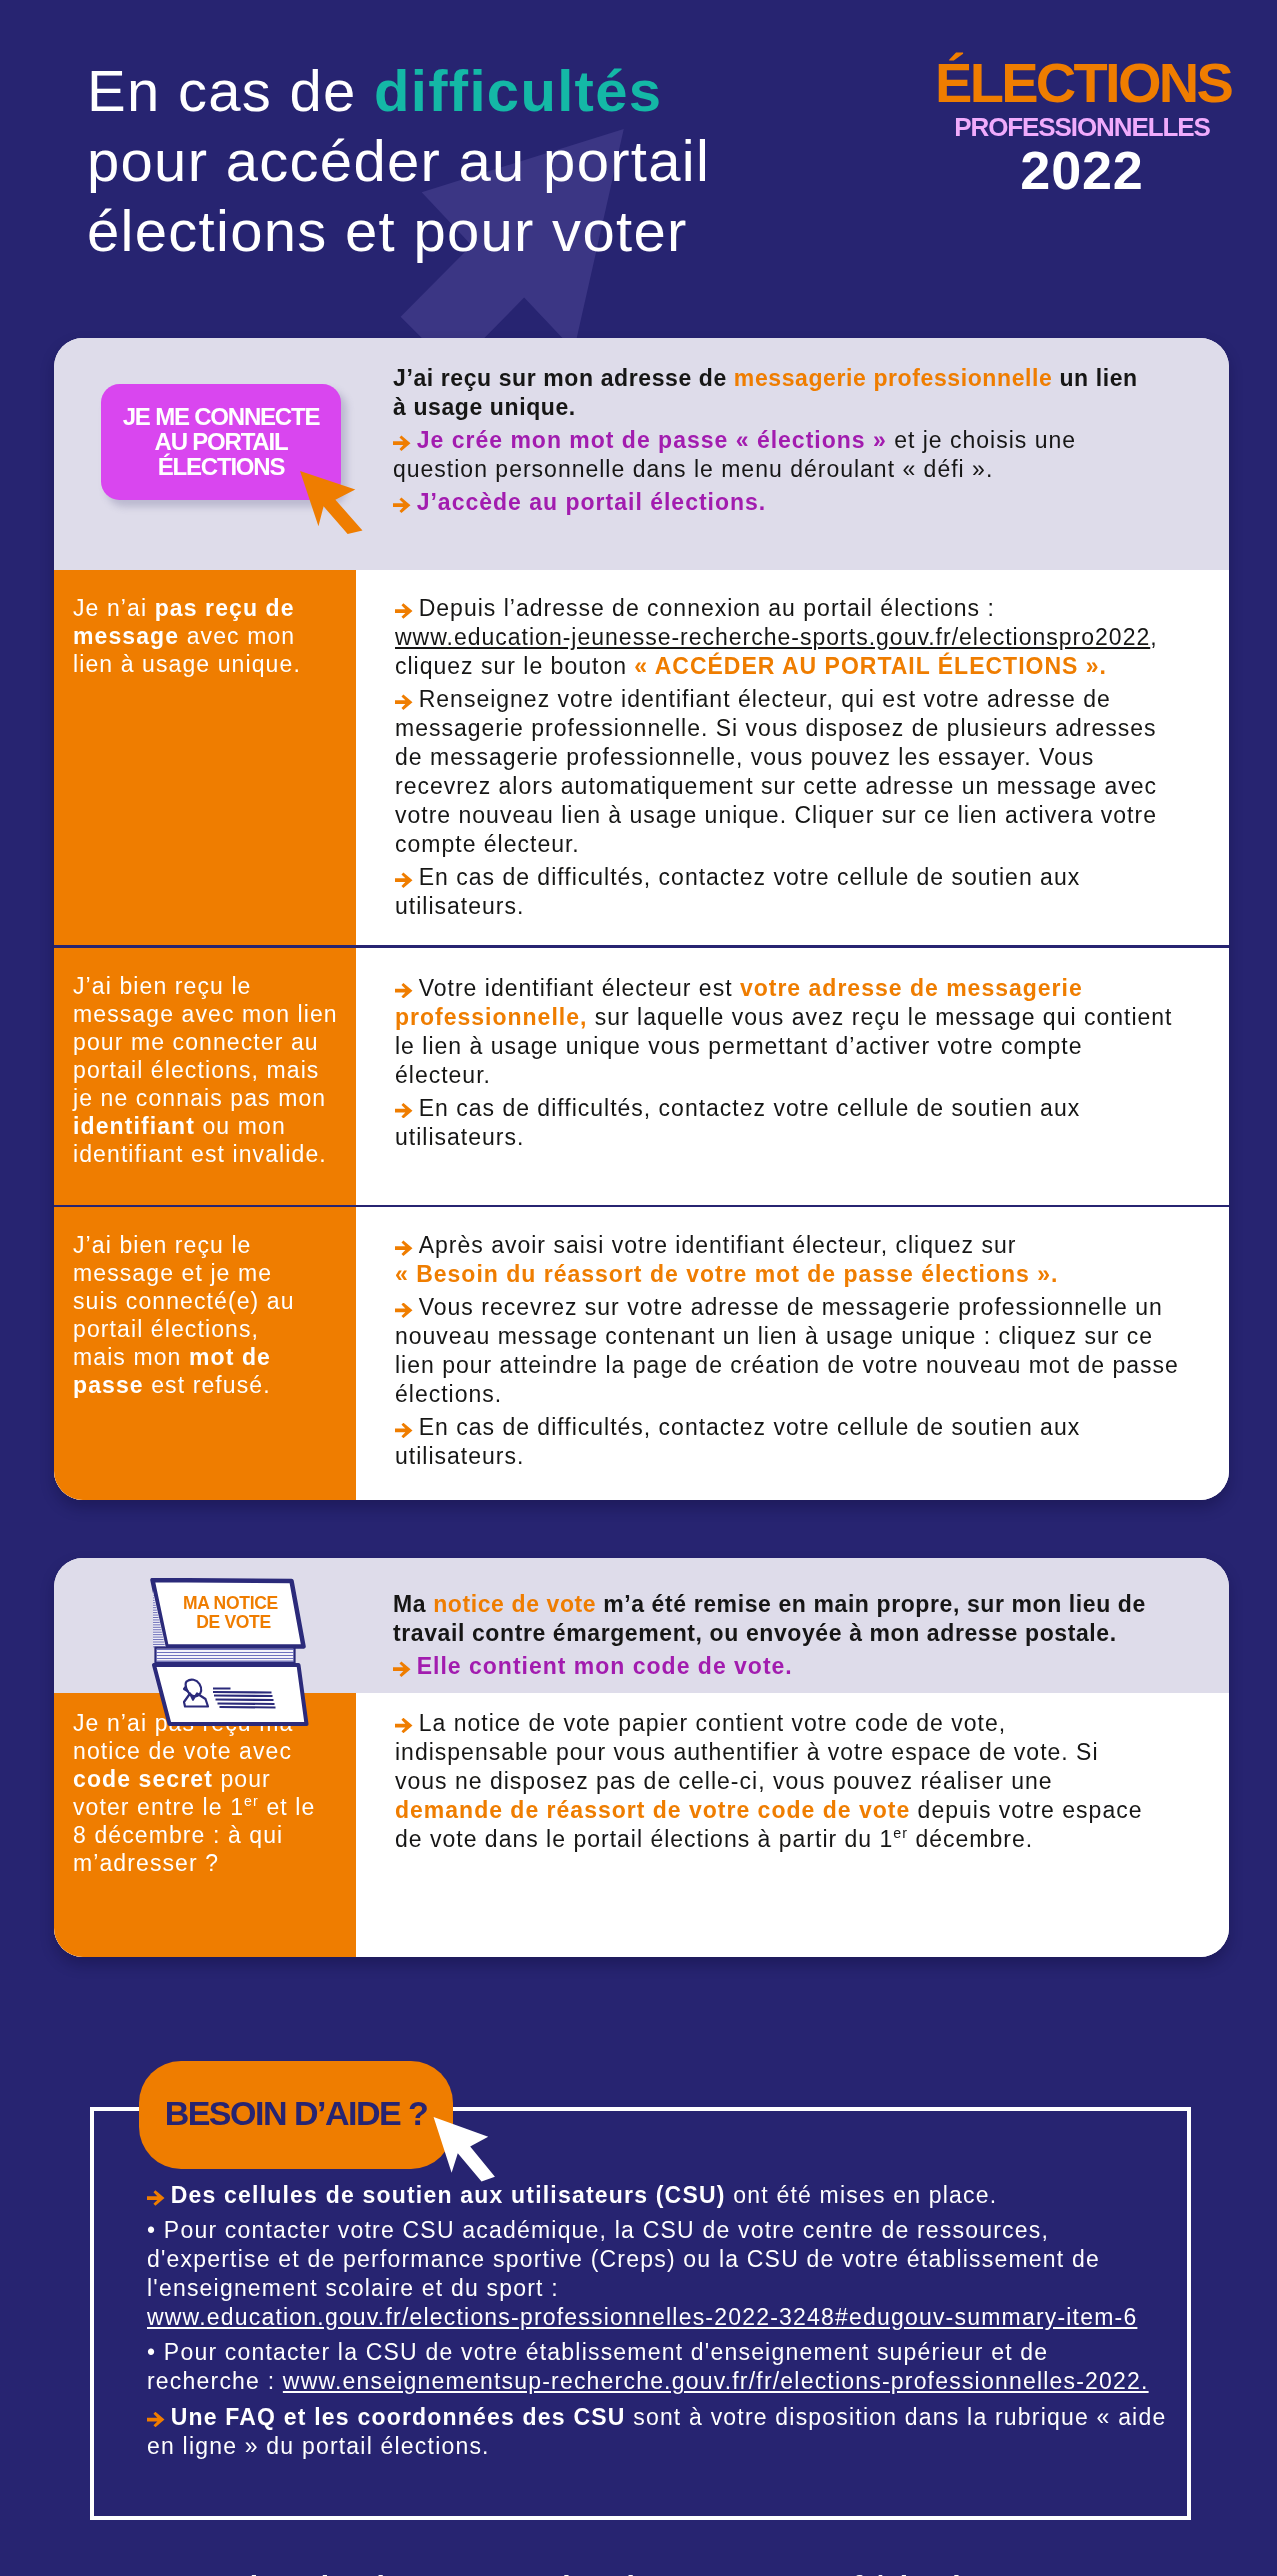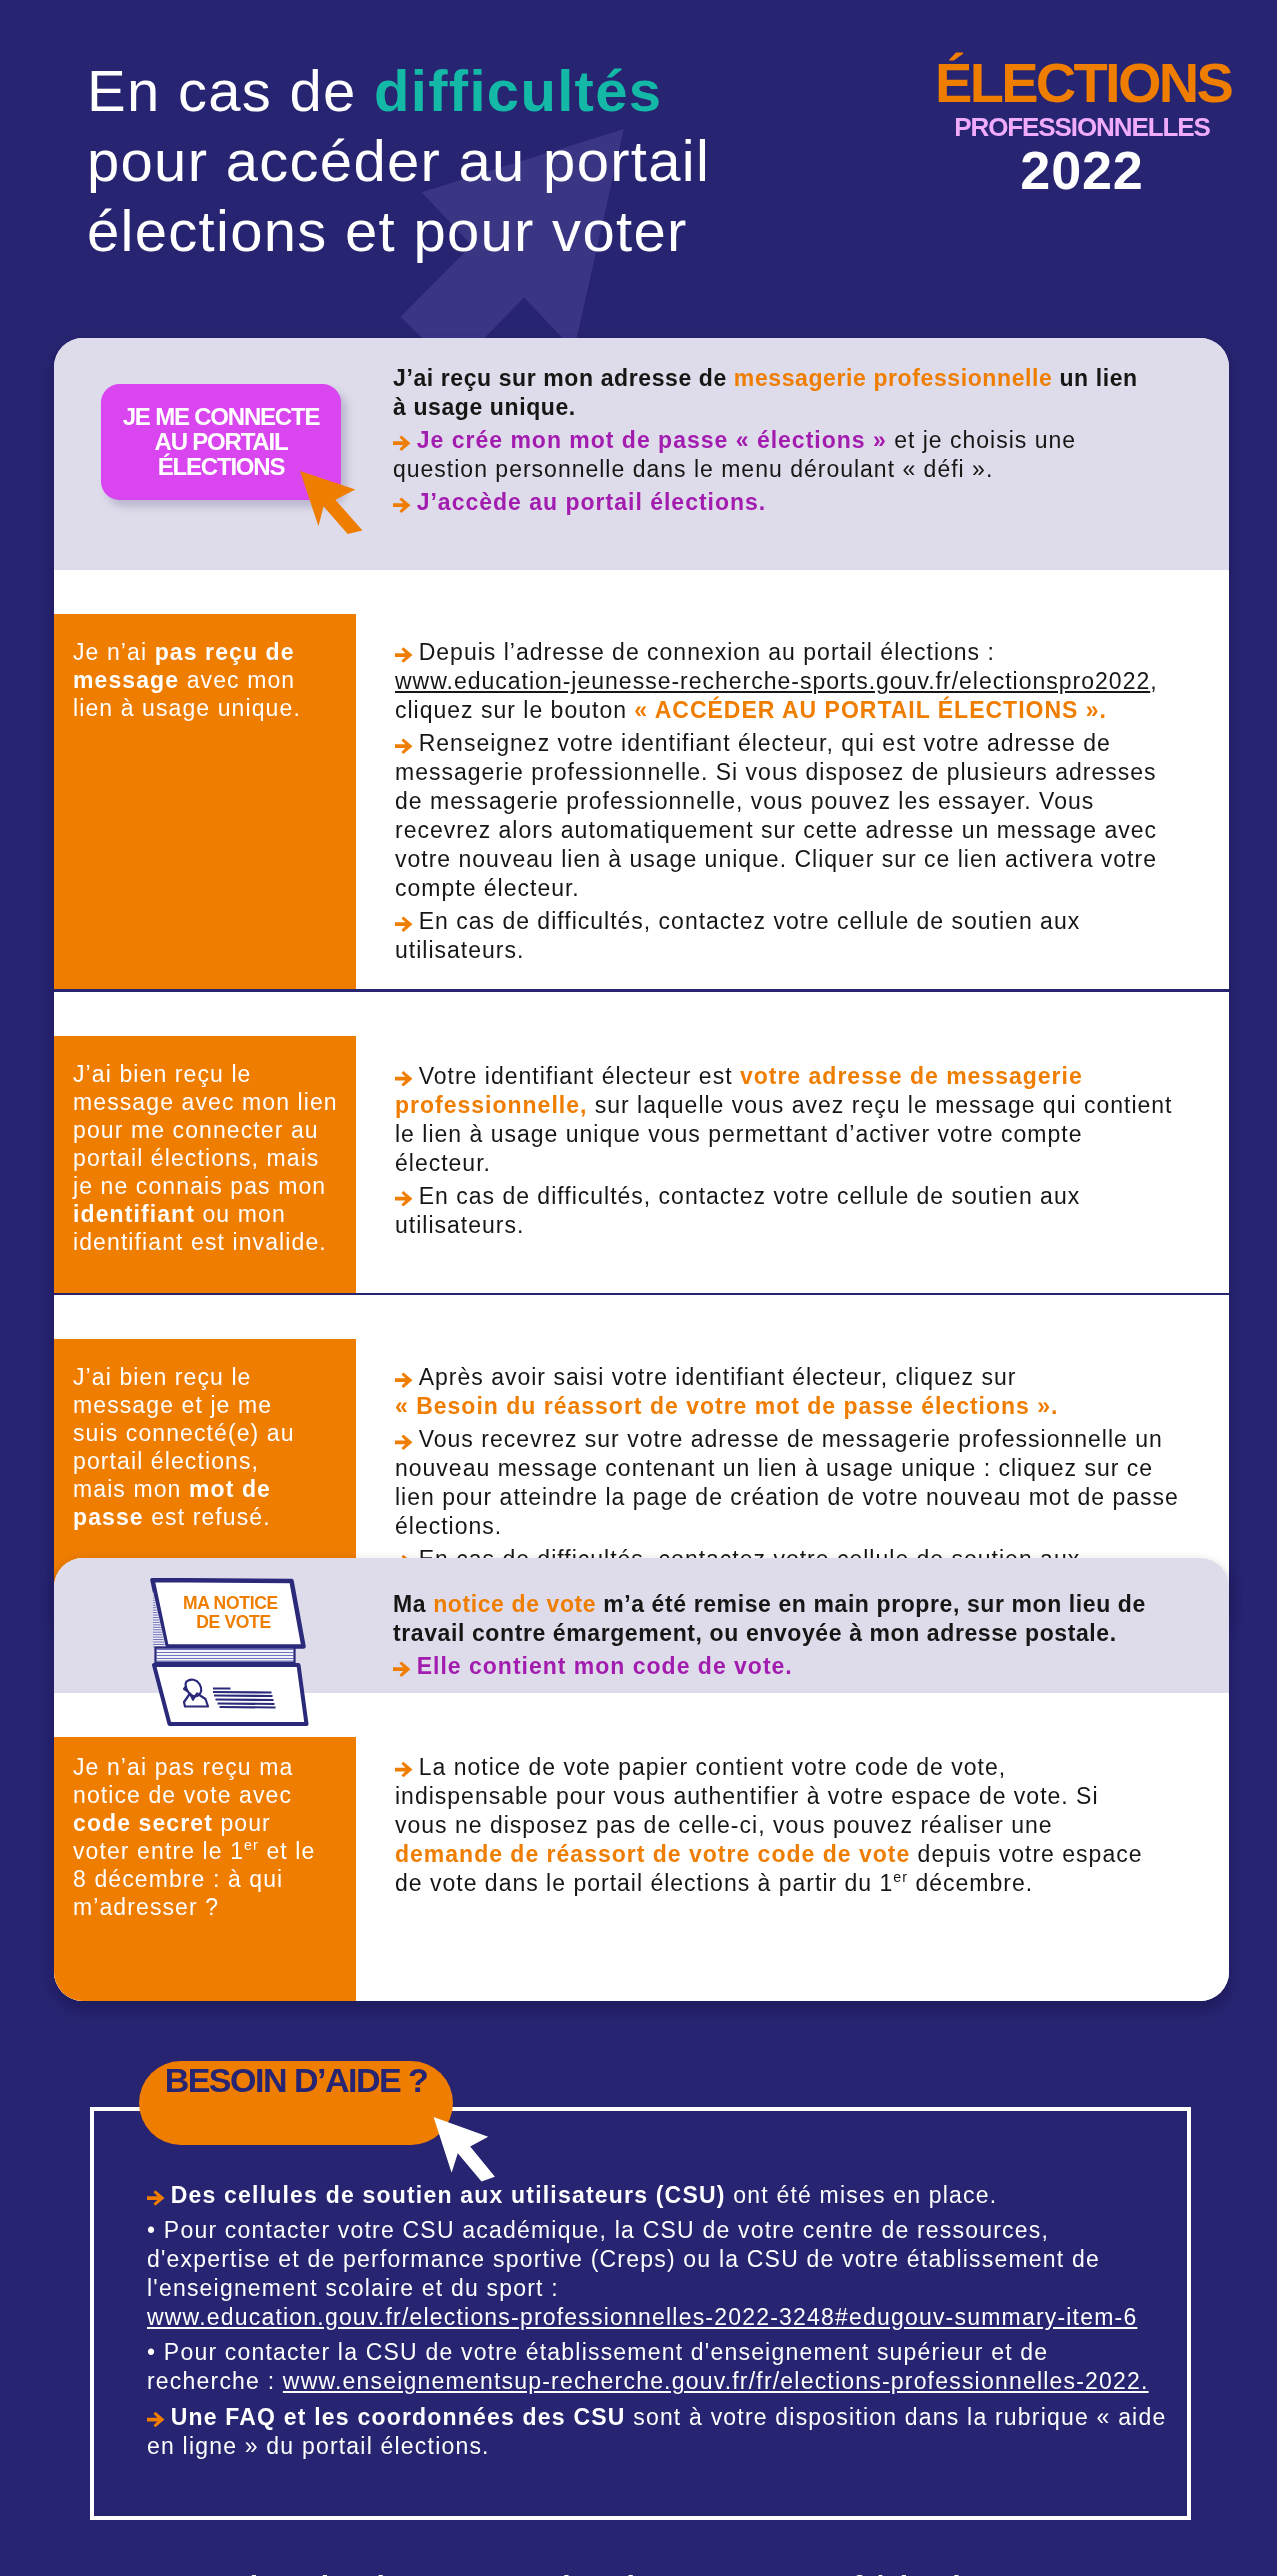--- a/index.html
+++ b/index.html
@@ -17,21 +17,21 @@
   .hdr-title b{font-weight:700;color:#14b8a6;}
   .brand{position:absolute;right:49px;top:56px;text-align:center;width:294px;}
   .brand .b1{font-size:56px;font-weight:700;color:#EF7D00;line-height:54px;letter-spacing:-2.7px;}
   .brand .b2{font-size:26px;font-weight:700;color:#f0abfc;line-height:35px;letter-spacing:-1.1px;}
   .brand .b3{font-size:54px;font-weight:700;color:#fff;line-height:50px;letter-spacing:0.8px;}
 
   
   .card{position:absolute;left:54px;width:1175px;border-radius:29px;overflow:hidden;
         background:#fff;box-shadow:0 7.2px 13.4px rgba(12,10,50,0.32);}
   .band{background:#DEDCEA;position:relative;}
-  .row{display:flex;align-items:stretch;background:#fff;overflow:hidden;margin-top:44px;}
+  .row{display:flex;align-items:stretch;background:#fff;overflow:hidden;}
   .row .q{background:#EF7D00;width:302px;flex:0 0 302px;box-sizing:border-box;
           padding:24px 18px 0 19px;color:#fff;font-size:23px;line-height:28px;letter-spacing:1.1px;}
   .row .q b{font-weight:700;}
   .ql{display:block;white-space:nowrap;}
   sup{font-size:0.62em;vertical-align:super;line-height:0;}
   .row .a{flex:1;box-sizing:border-box;padding:24px 45px 0 39px;color:#161615;
           font-size:23px;line-height:29px;letter-spacing:1px;}
   .sep{height:2.6px;background:#272471;}
 
   .a p{margin:0;}
@@ -57,23 +57,23 @@
 
   
   .intro{position:absolute;left:339px;top:26px;width:747px;color:#161615;font-size:23px;line-height:29px;letter-spacing:1px;}
   .intro p.bld{font-weight:700;letter-spacing:0.6px;}
   .intro p{margin:0 0 4.1px 0;}
   .intro2{top:32px;width:773px;}
 
   
   .aide-box{position:absolute;left:90px;top:2107px;width:1101px;height:413px;
             box-sizing:border-box;border:4.6px solid #fff;}
-  .aide-pill{position:absolute;left:139px;top:2061px;width:314px;height:84px;border-radius:42px;
+  .aide-pill{position:absolute;left:139px;top:2061px;width:314px;height:108px;border-radius:42px;
              background:#EF7D00;color:#272471;font-size:34px;font-weight:700;letter-spacing:-1.5px;
-             display:flex;justify-content:center;padding-bottom:2.6px;box-sizing:border-box;}
+             display:flex;align-items:center;justify-content:center;padding-bottom:2.6px;box-sizing:border-box;}
   .cursor-white{position:absolute;left:432px;top:2116px;width:65px;height:66px;}
   .aide-text{position:absolute;left:147px;top:2181px;width:1048px;color:#fff;font-size:23px;line-height:29px;letter-spacing:1.2px;}
   .aide-text p{margin:0;}
   .aide-text .gp{height:6.2px;}
   .aide-text b{font-weight:700;}
 
   
   .foot-url{position:absolute;left:-1px;top:2570px;width:1278px;text-align:center;color:#fff;
             font-size:30px;font-weight:700;letter-spacing:0.2px;}
   .foot-url span{text-decoration:underline;text-underline-offset:4.1px;text-decoration-thickness:3.1px;}

